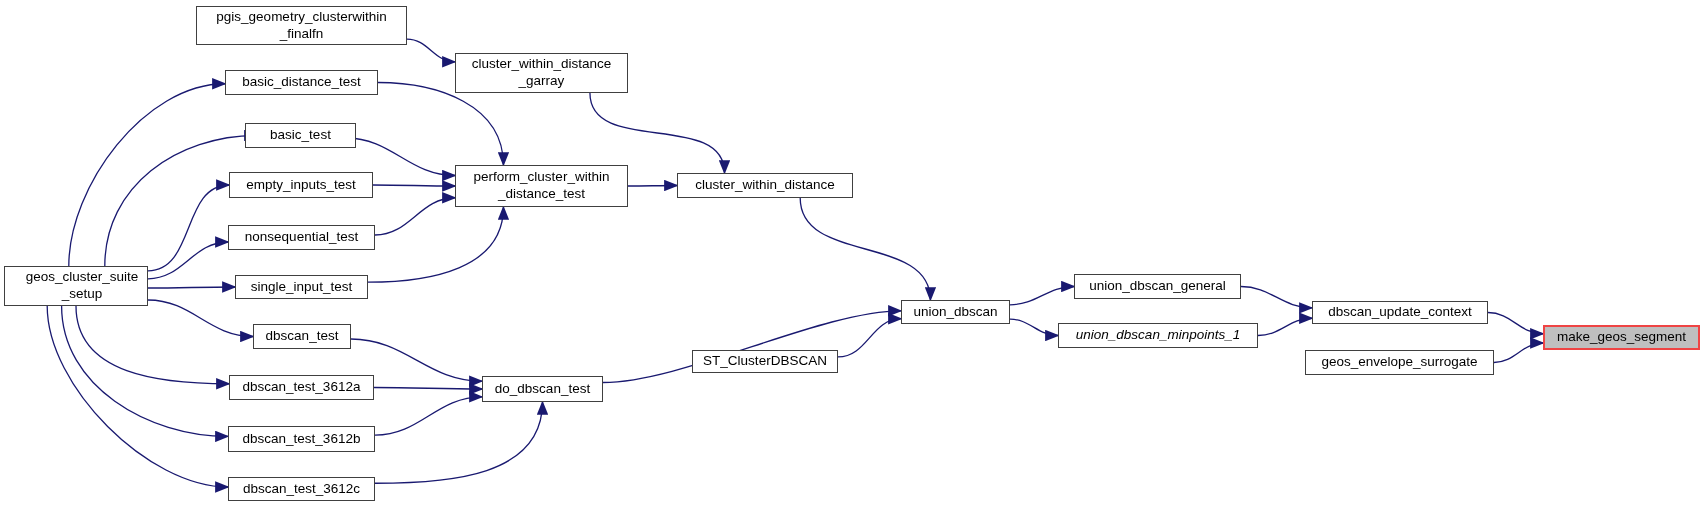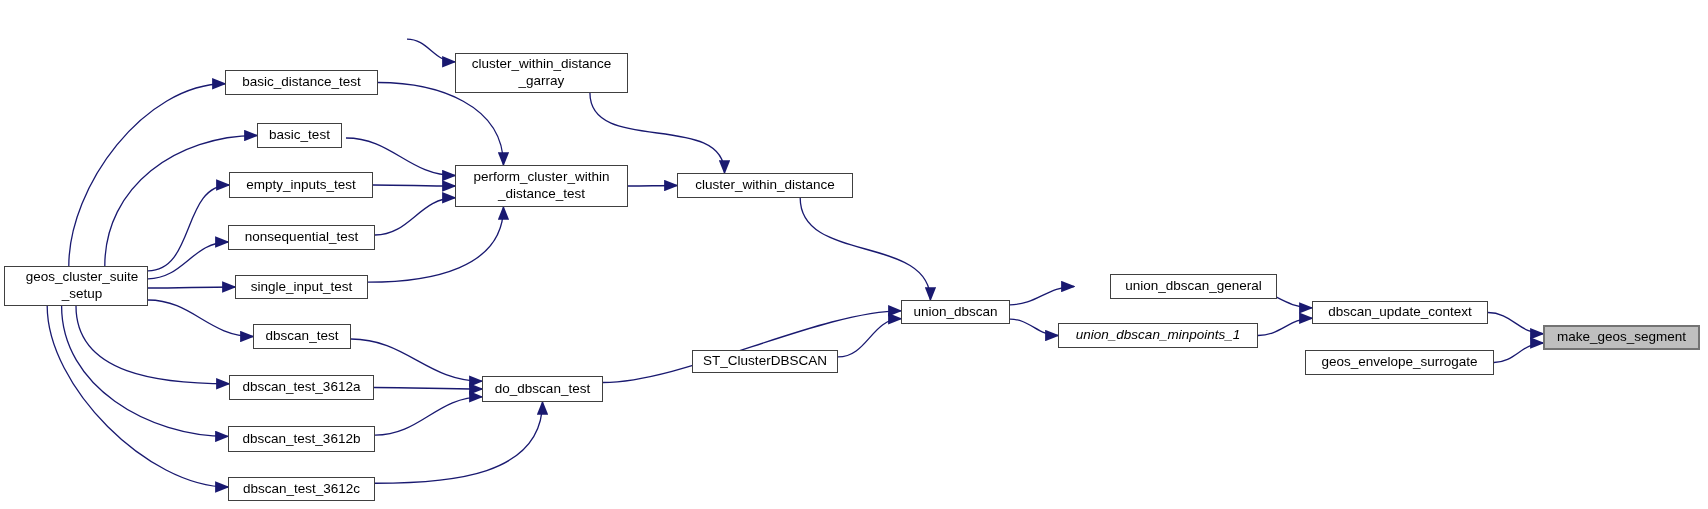--- a/index.html
+++ b/index.html
@@ -30,21 +30,21 @@
     justify-content: center;
     text-align: center;
     font-size: 13.5px;
     line-height: 1.25;
     white-space: pre-line;
     cursor: pointer;
     z-index: 2;
   }
   .node.highlighted {
     background: #bfbfbf;
-    border: 2px solid #737373;
+    border: 2px solid #ef4444;
     cursor: default;
   }
 </style>
 </head>
 <body>
 
 <div id="canvas">
   <svg id="edge-layer" xmlns="http://www.w3.org/2000/svg">
       <defs>
         <marker id="arrow" viewBox="0 0 10 8" refX="9" refY="4" markerWidth="11" markerHeight="9" orient="auto-start-reverse">
@@ -75,35 +75,37 @@
       <path d="M375,483.25 C449.46643539206104,483.25 542.5,476.46643539206104 542.5,402" fill="none" stroke="#191970" stroke-width="1.3" marker-end="url(#arrow)"></path>
       <path d="M603,382.5 C683,382.5 821,310.8 901,310.8" fill="none" stroke="#191970" stroke-width="1.3" marker-end="url(#arrow)"></path>
       <path d="M838,356.9 C867.4664891699028,356.9 871.5335108300972,318.72 901,318.72" fill="none" stroke="#191970" stroke-width="1.3" marker-end="url(#arrow)"></path>
       <path d="M1010,304.8 C1036.6259722827167,304.8 1047.3740277172833,286.5 1074,286.5" fill="none" stroke="#191970" stroke-width="1.3" marker-end="url(#arrow)"></path>
       <path d="M1010,319.2 C1030.2768439358792,319.2 1037.7231560641208,335.5 1058,335.5" fill="none" stroke="#191970" stroke-width="1.3" marker-end="url(#arrow)"></path>
       <path d="M1241,286.5 C1270.661989144358,286.5 1282.338010855642,307.9 1312,307.9" fill="none" stroke="#191970" stroke-width="1.3" marker-end="url(#arrow)"></path>
       <path d="M1258,335.5 C1280.6753169768363,335.5 1289.3246830231637,318.25 1312,318.25" fill="none" stroke="#191970" stroke-width="1.3" marker-end="url(#arrow)"></path>
       <path d="M1488,312.5 C1511.5849528301414,312.5 1519.4150471698586,333.75 1543,333.75" fill="none" stroke="#191970" stroke-width="1.3" marker-end="url(#arrow)"></path>
       <path d="M1494,362.5 C1515.095023109729,362.5 1521.904976890271,343 1543,343" fill="none" stroke="#191970" stroke-width="1.3" marker-end="url(#arrow)"></path>
     </svg>
+<div class="node" style="left: 196px; top: 6px; width: 211px; height: 39px;">pgis_geometry_clusterwithin
+_finalfn</div>
     <div class="node" style="left: 455px; top: 53px; width: 173px; height: 40px;">cluster_within_distance
 _garray</div>
     <div class="node" style="left: 225px; top: 70px; width: 153px; height: 25px;">basic_distance_test</div>
-    <div class="node" style="left: 257px; top: 123px; width: 85px; height: 25px;">basic_test</div>
+    <div class="node" style="left: 245px; top: 123px; width: 111px; height: 25px;">basic_test</div>
     <div class="node" style="left: 455px; top: 165px; width: 173px; height: 42px;">perform_cluster_within
 _distance_test</div>
     <div class="node" style="left: 229px; top: 172px; width: 144px; height: 26px;">empty_inputs_test</div>
     <div class="node" style="left: 677px; top: 173px; width: 176px; height: 25px;">cluster_within_distance</div>
     <div class="node" style="left: 228px; top: 225px; width: 147px; height: 25px;">nonsequential_test</div>
     <div class="node" style="left: 4px; top: 266px; width: 144px; height: 40px; padding-left: 12px;">geos_cluster_suite
 _setup</div>
     <div class="node" style="left: 235px; top: 275px; width: 133px; height: 24px;">single_input_test</div>
     <div class="node" style="left: 253px; top: 324px; width: 98px; height: 25px;">dbscan_test</div>
     <div class="node" style="left: 901px; top: 300px; width: 109px; height: 24px;">union_dbscan</div>
-    <div class="node" style="left: 1074px; top: 274px; width: 167px; height: 25px; margin-left: 36px;">union_dbscan_general</div>
+    <div class="node" style="left: 1074px; top: 274px; width: 167px; height: 25px;">union_dbscan_general</div>
     <div class="node" style="left: 1058px; top: 323px; width: 200px; height: 25px; font-style: italic;">union_dbscan_minpoints_1</div>
     <div class="node" style="left: 1312px; top: 301px; width: 176px; height: 23px;">dbscan_update_context</div>
     <div class="node highlighted" style="left: 1543px; top: 325px; width: 157px; height: 25px;">make_geos_segment</div>
     <div class="node" style="left: 1305px; top: 350px; width: 189px; height: 25px;">geos_envelope_surrogate</div>
     <div class="node" style="left: 692px; top: 350px; width: 146px; height: 23px;">ST_ClusterDBSCAN</div>
     <div class="node" style="left: 482px; top: 376px; width: 121px; height: 26px;">do_dbscan_test</div>
     <div class="node" style="left: 229px; top: 375px; width: 145px; height: 25px;">dbscan_test_3612a</div>
     <div class="node" style="left: 228px; top: 426px; width: 147px; height: 26px;">dbscan_test_3612b</div>
     <div class="node" style="left: 228px; top: 477px; width: 147px; height: 24px;">dbscan_test_3612c</div>
   </div>

